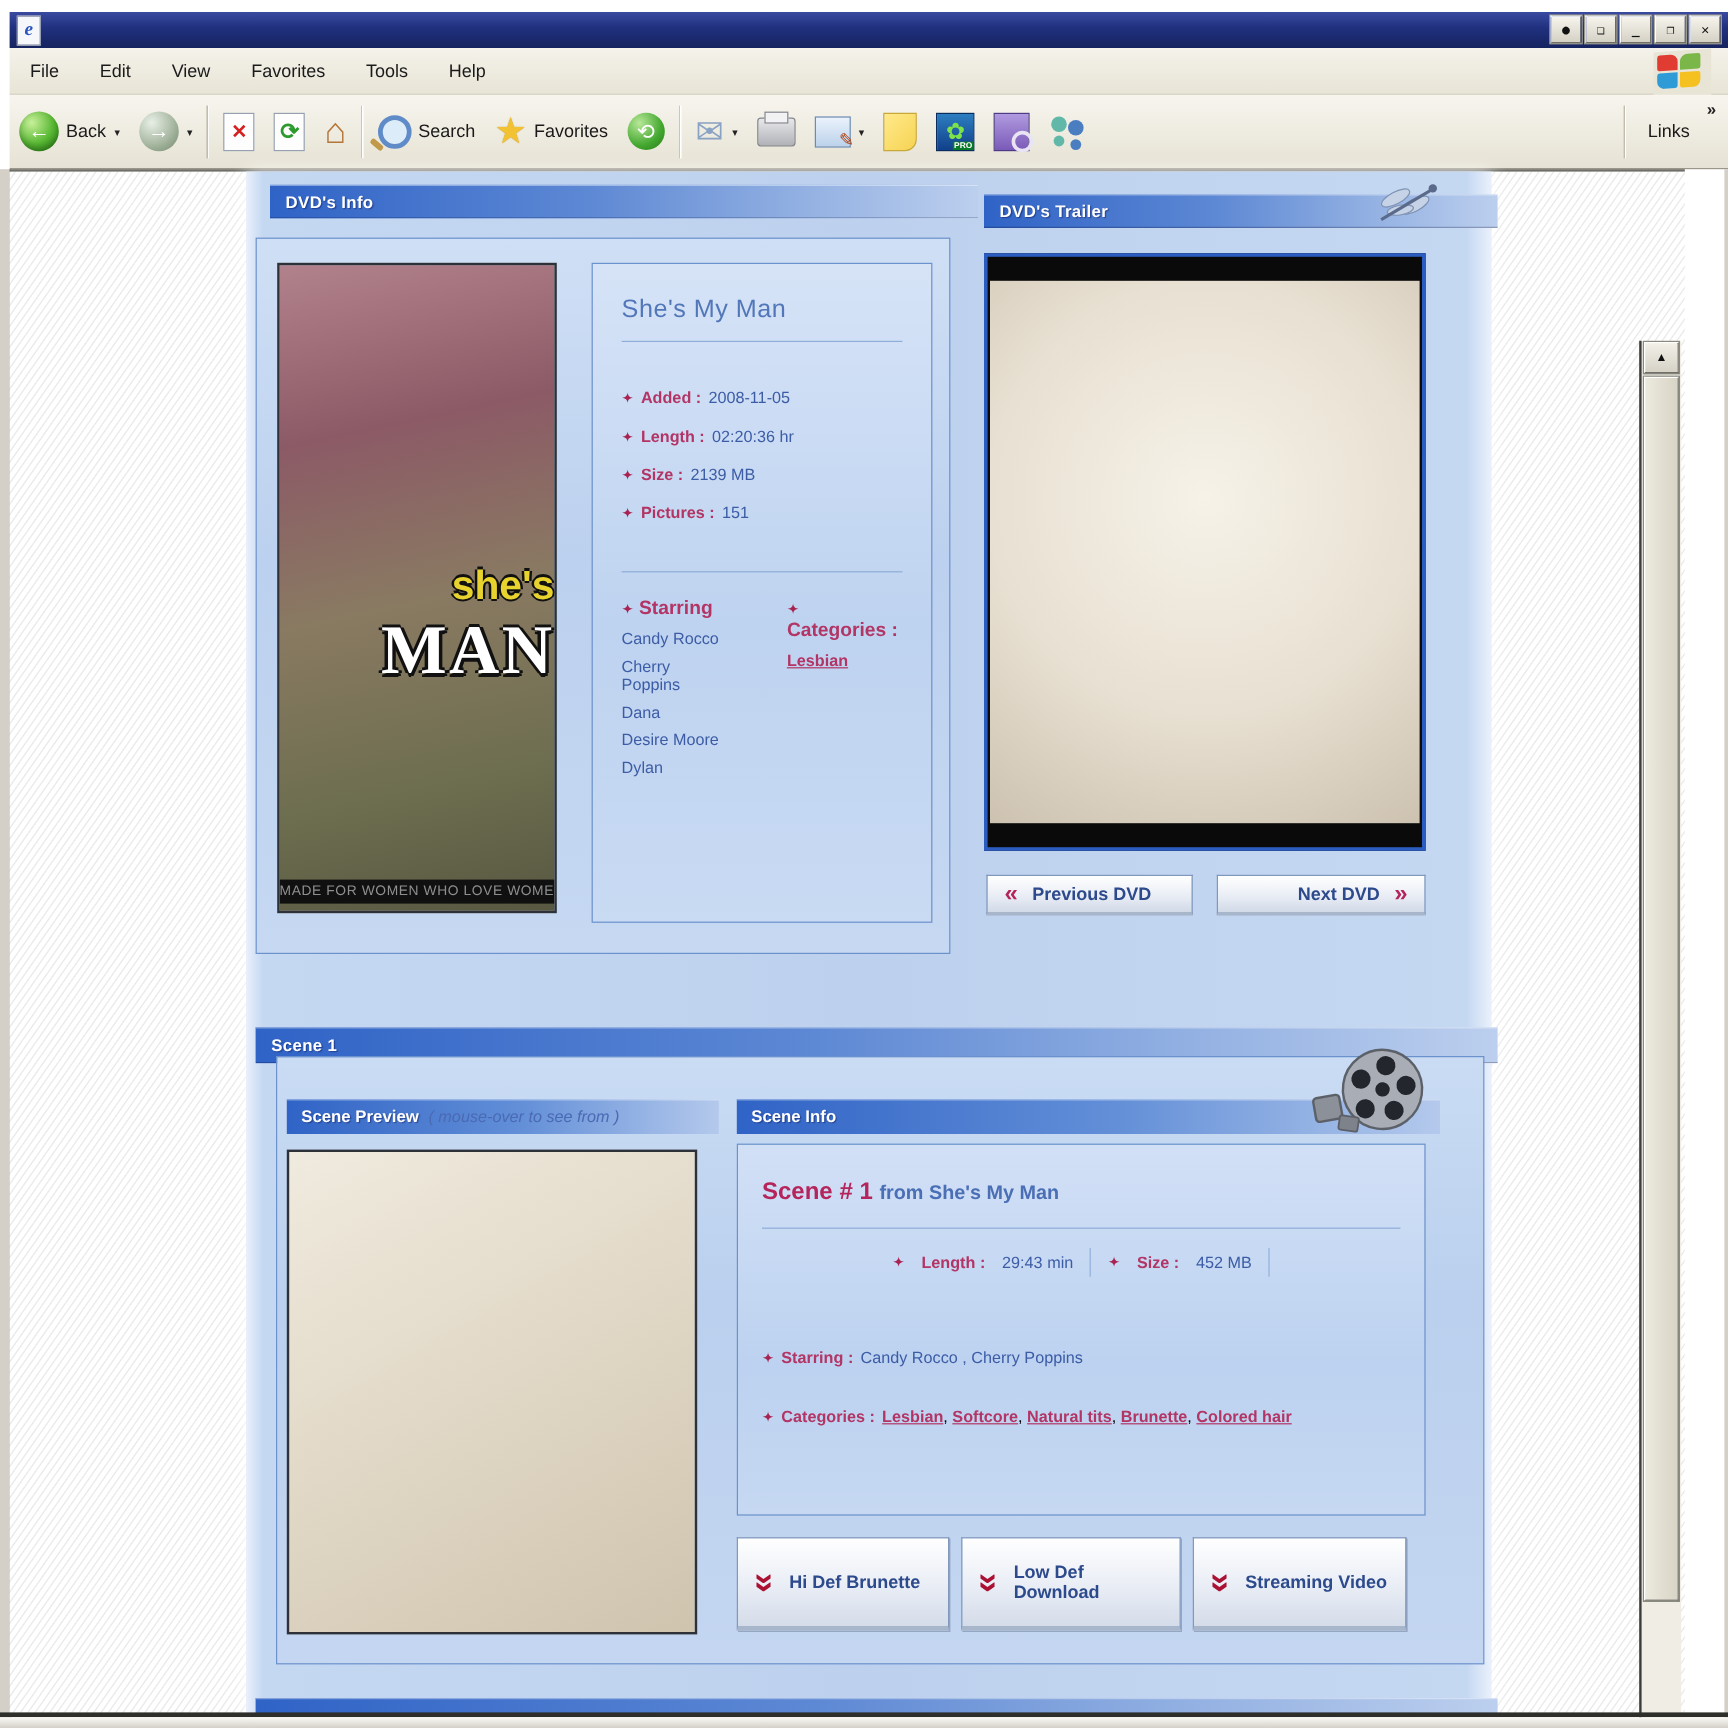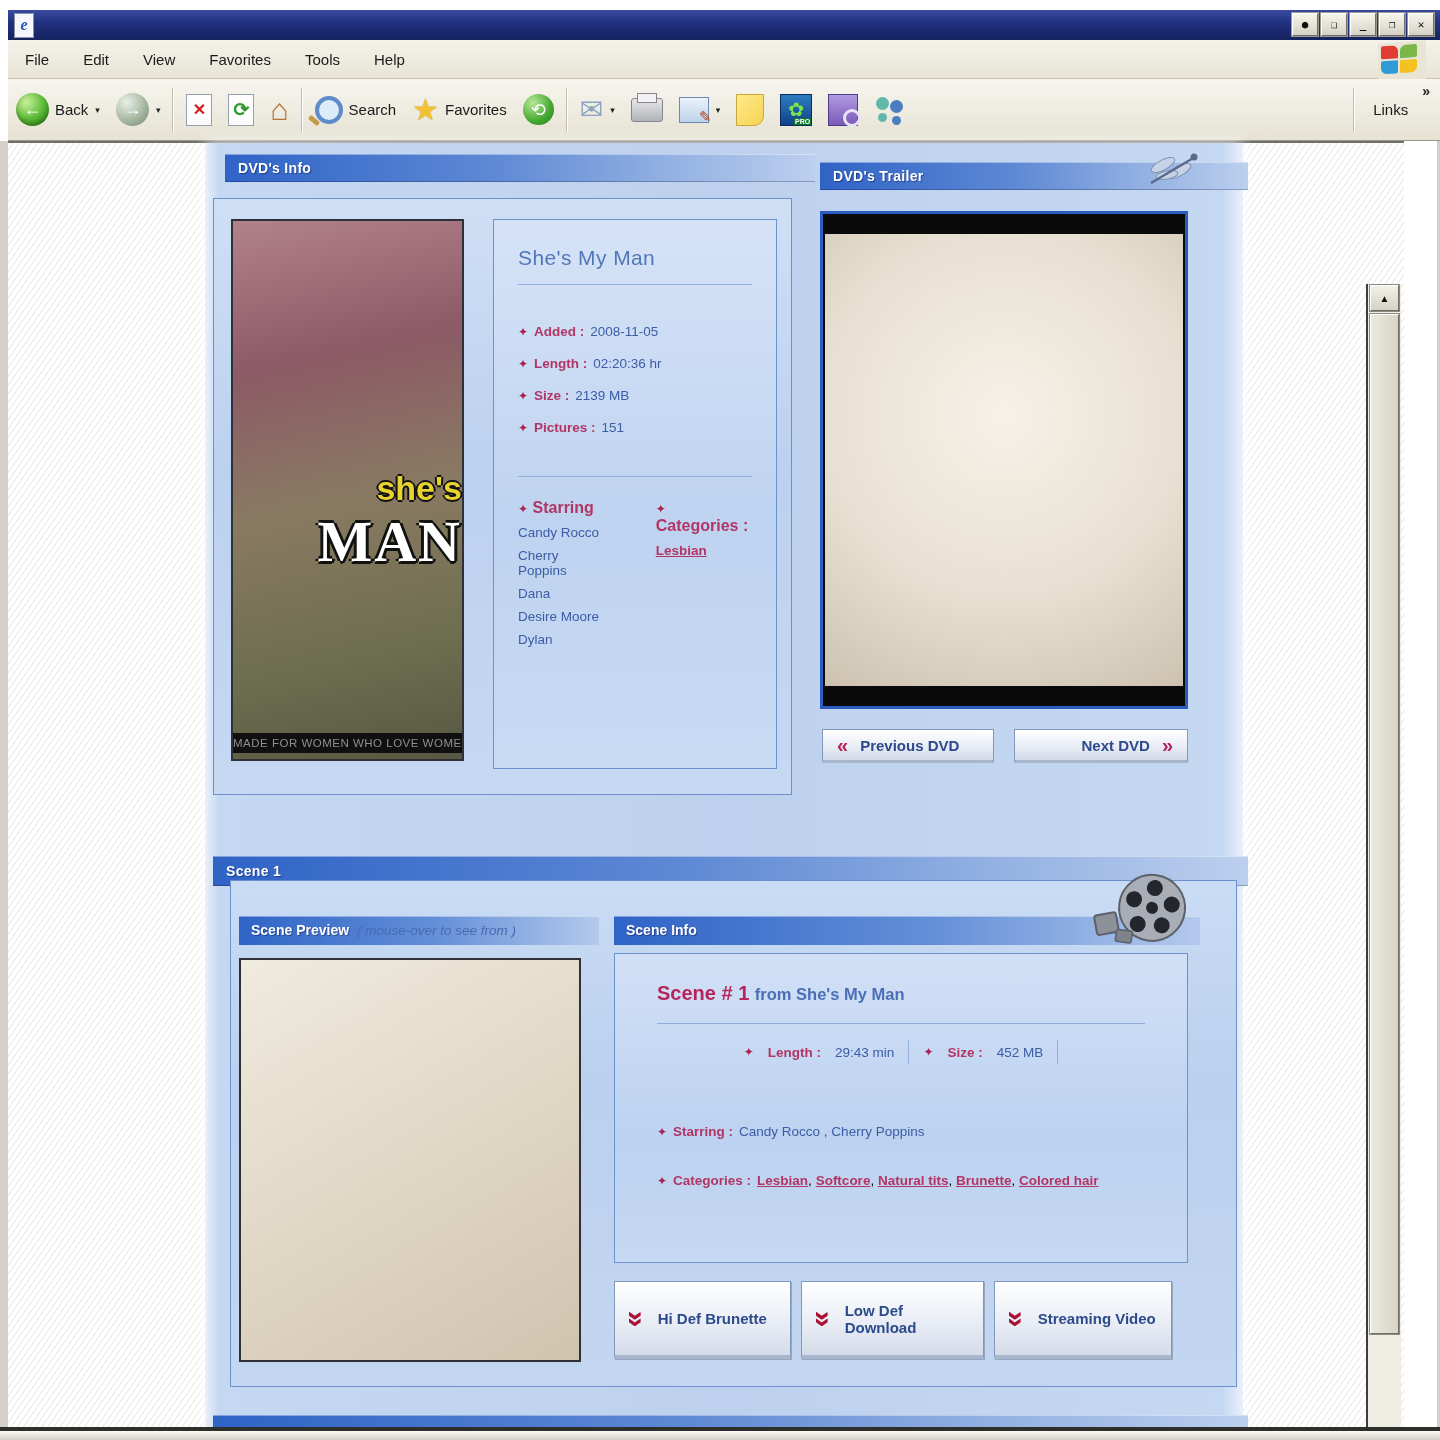--- a/index.html
+++ b/index.html
@@ -120,21 +120,21 @@
   .chev{color:#b5245a;font-weight:bold;font-size:20px;line-height:1;}
   .dragonfly{width:56px;height:40px;}
 
   
   .scene-panel{border:1px solid #6b92cc;background:linear-gradient(180deg,#cadcf4,#bad0ee 40%,#c4d6f1);}
   .subhdr{height:29px;color:#fff;font-size:14px;font-weight:bold;line-height:29px;padding-left:12px;
     background:linear-gradient(90deg,#2f63c6 0%,#6490d8 55%,#b4c9ec 100%);
     box-shadow:inset 0 1px 0 rgba(255,255,255,.4);text-shadow:1px 1px 1px rgba(0,0,60,.4);white-space:nowrap;}
   .subhdr .note{font-weight:normal;font-style:italic;color:#4a6ab4;font-size:13.5px;margin-left:8px;text-shadow:none;}
   .preview-img{border:2px solid #2e3238;background:linear-gradient(150deg,#f0ebdf 0%,#e2d9c8 45%,#cfc4ae 100%);}
-  .scene-infobox{border:1px solid #6b92cc;background:linear-gradient(180deg,#d2e0f6,#bcd2f0 60%,#c6d8f2);padding:28px 42px;box-sizing:border-box;}
+  .scene-infobox{border:1px solid #6b92cc;background:linear-gradient(180deg,#d2e0f6,#bcd2f0 60%,#c6d8f2);padding:28px 20px;box-sizing:border-box;}
   .scene-title{font-size:20px;font-weight:bold;}
   .scene-num{color:#b5245a;}
   .scene-rest{color:#4a6fb5;font-size:16.5px;}
   .mid-row{display:flex;align-items:center;justify-content:center;gap:14px;margin-top:16px;font-size:13.5px;}
   .vsep{width:1px;height:24px;background:#93b0da;}
   .tag-row{display:flex;align-items:baseline;gap:6px;margin-top:26px;font-size:13.5px;flex-wrap:wrap;}
   .tag-row .names{color:#3c5ca6;text-align:center;}
   .dlbtn{height:78px;background:linear-gradient(180deg,#ffffff,#e9edf5 55%,#d4dce9);
     border:1px solid #8098bc;border-bottom:4px solid #a8b6cc;box-shadow:inset 0 1px 0 #fff,1px 1px 0 #93a6c2;
     display:flex;align-items:center;gap:12px;padding:0 14px;font-size:15px;font-weight:bold;color:#2c4a8c;box-sizing:border-box;}

